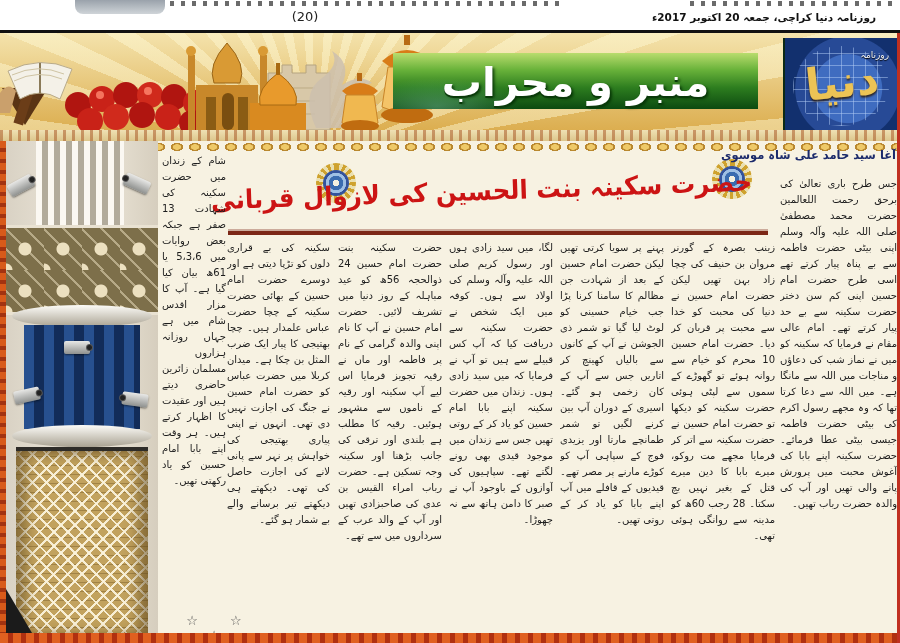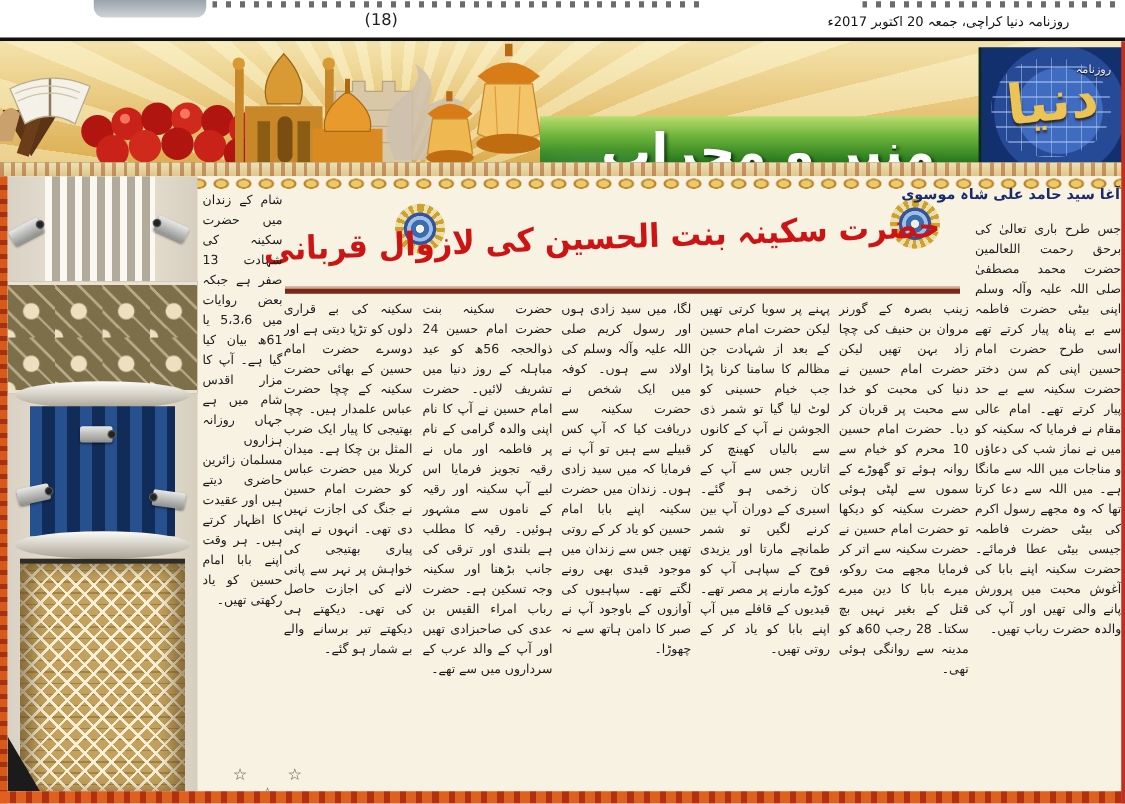--- a/index.html
+++ b/index.html
@@ -8,33 +8,33 @@
   
   .top-strip{position:absolute;left:0;top:0;width:900px;height:30px;background:#ffffff;
              border-bottom:3px solid #111;}
   .cut-text{position:absolute;height:5px;top:1px;
             background:repeating-linear-gradient(90deg,#3a3a3a 0 4px,transparent 4px 11px);
             opacity:.75;}
   .photo-frag{position:absolute;left:75px;top:0;width:90px;height:14px;
               background:linear-gradient(#9aa2ab,#cfd4d8);border-radius:0 0 8px 8px;}
   .page-number{position:absolute;left:270px;top:9px;width:70px;text-align:center;
                font-size:13px;color:#222;}
-  .date-line{position:absolute;right:8px;top:11px;width:230px;text-align:left;direction:rtl;
-             font-size:10.5px;font-weight:normal;color:#111;white-space:nowrap;}
+  .date-line{position:absolute;right:24px;top:11px;width:230px;text-align:right;direction:rtl;
+             font-size:10.5px;font-weight:bold;color:#111;white-space:nowrap;}
   
   .banner{position:absolute;left:0;top:33px;width:900px;height:97px;overflow:hidden;
           background:
             repeating-conic-gradient(from -14deg at 35% 130%,rgba(255,250,215,.45) 0 4deg,rgba(0,0,0,0) 4deg 9deg),
             linear-gradient(#f4e3ac,#dcae50);
           border-bottom:3px solid #2a5a1a;}
   .banner svg{position:absolute;left:0;top:0;}
-  .green-band{position:absolute;left:432px;top:20px;width:365px;height:56px;
+  .green-band{position:absolute;left:393px;top:20px;width:365px;height:56px;
           background:
             radial-gradient(120px 40px at 12% 95%,rgba(150,220,200,.35),rgba(0,0,0,0) 70%),
-            linear-gradient(#b9dc6e 0%,#69b23a 30%,#2d7d1f 62%,#0c4a10 100%); margin-top: 40px;}
+            linear-gradient(#b9dc6e 0%,#69b23a 30%,#2d7d1f 62%,#0c4a10 100%);}
   .section-title{position:absolute;left:0;top:6px;width:100%;text-align:center;direction:rtl;
           font-size:40px;font-weight:bold;color:#ffffff;
           text-shadow:0 2px 0 #0a3a0a,2px 2px 3px rgba(0,40,0,.8);}
   .logo{position:absolute;left:783px;top:5px;width:114px;height:92px;overflow:hidden;
         background:
           radial-gradient(circle 52px at 55% 55%,#3f6cc0 0 34px,#274a96 35px 52px,#12306e 53px),
           #12306e;
         border-left:2px solid #0c2a14;}
   .logo .graticule{position:absolute;left:8px;top:8px;width:96px;height:80px;border-radius:50%;
         background:
@@ -109,21 +109,21 @@
 </style>
 </head>
 <body>
 
 <div id="page">
 
   <div class="top-strip">
     <div class="photo-frag"></div>
     <div class="cut-text" style="left:170px;width:390px;"></div>
     <div class="cut-text" style="left:690px;width:205px;"></div>
-    <div class="page-number">(18)</div>
+    <div class="page-number">(20)</div>
     <div class="date-line">روزنامہ دنیا کراچی، جمعہ 20 اکتوبر 2017ء</div>
   </div>
 
   <div class="banner">
     <svg width="445" height="97" viewBox="0 0 445 97">
 
       <g>
         <path d="M2 55 L25 92 L48 55 Z" fill="#5a3414"></path>
         <rect x="20" y="48" width="10" height="44" fill="#6b3d18" transform="rotate(18 25 70)"></rect>
         <path d="M8 38 Q40 22 72 36 L60 66 Q40 54 20 66 Z" fill="#f4f1e8" stroke="#b9ab8a"></path>

